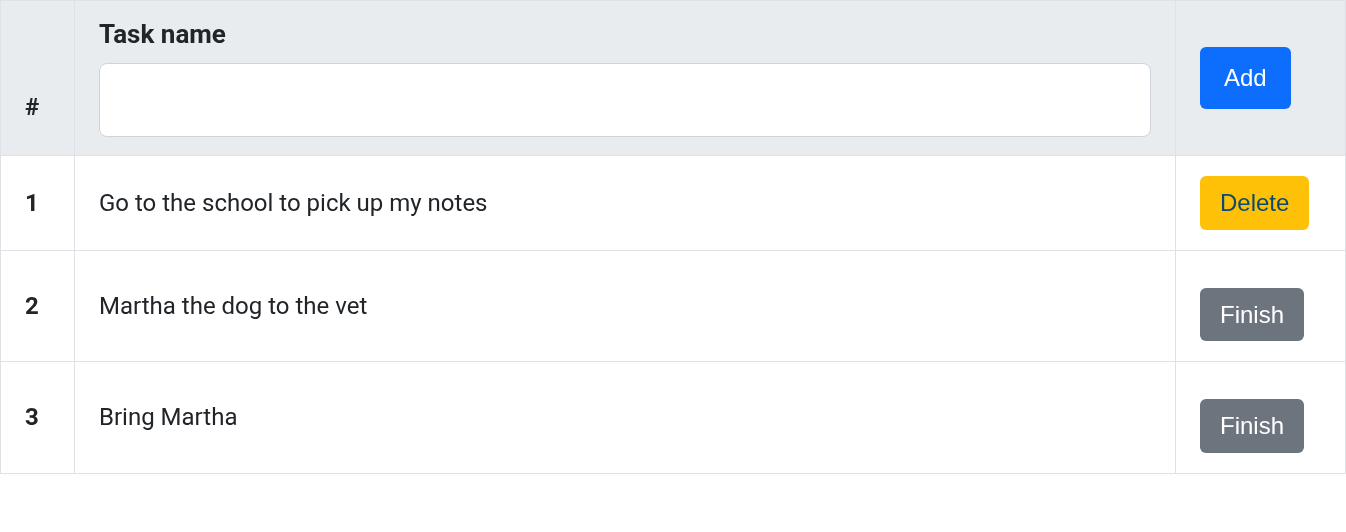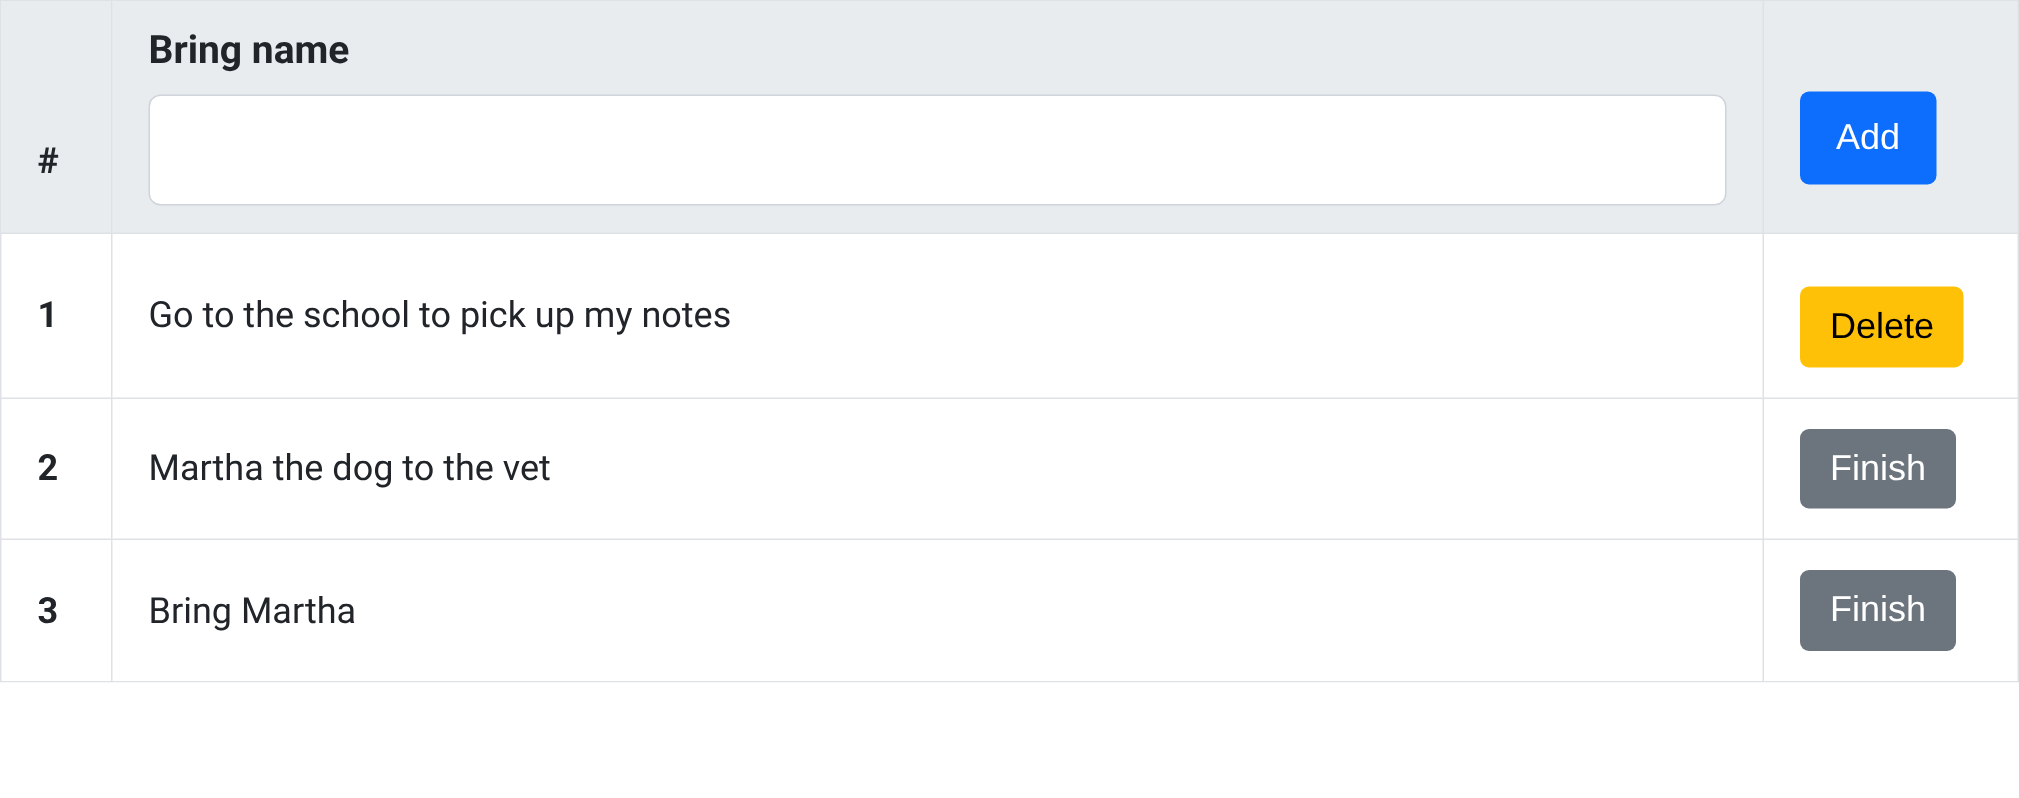--- a/index.html
+++ b/index.html
@@ -29,21 +29,21 @@
     thead th.col-num {
       width: 74px;
       text-align: left;
       vertical-align: bottom;
       padding: 18px 24px 34px 24px;
     }
     thead th.col-action {
       width: 170px;
       vertical-align: bottom;
       text-align: left;
-      padding: 18px 24px 32px 24px;
+      padding: 18px 24px 46px 24px;
     }
     .header-label {
       display: block;
       margin-bottom: 14px;
       font-size: 26px;
       font-weight: 700;
     }
     .task-input {
       width: 100%;
       height: 74px;
@@ -79,39 +79,39 @@
       cursor: pointer;
       line-height: 1.4;
     }
     .btn-primary {
       background: #0d6efd;
       color: #fff;
       padding: 14px 24px;
     }
     .btn-warning {
       background: #ffc107;
-      color: #000000;
-      margin-top: 15px;
+      color: #0c4a6e;
     }
     .btn-secondary {
       background: #6c757d;
       color: #fff;
+      margin-top: 17px;
     }
   </style>
 </head>
 <body>
 
 <table>
   <thead>
     <tr>
       <th class="col-num">
         <span>#</span>
       </th>
       <th class="col-task">
-        <span class="header-label">Bring name</span>
+        <span class="header-label">Task name</span>
         <input type="text" class="task-input" value="" style="">
       </th>
       <th class="col-action">
         <button class="btn btn-primary">Add</button>
       </th>
     </tr>
   </thead>
   <tbody id="task-body">
   <tr>
         <td class="col-num">1</td>

